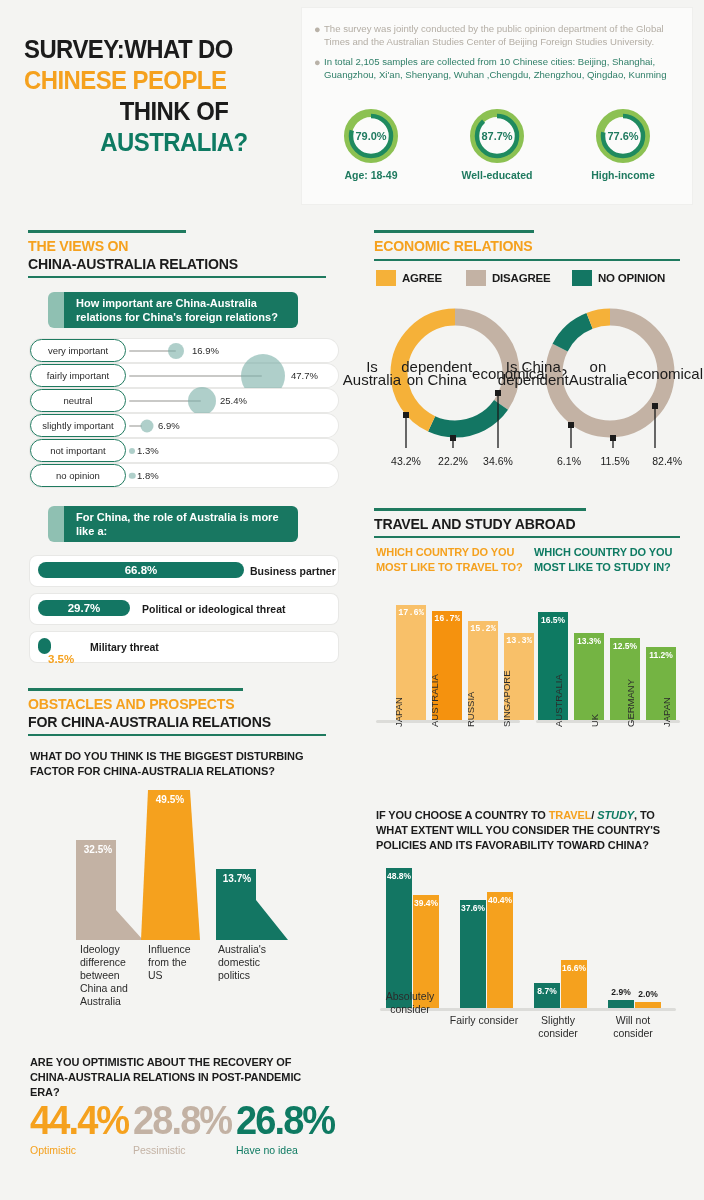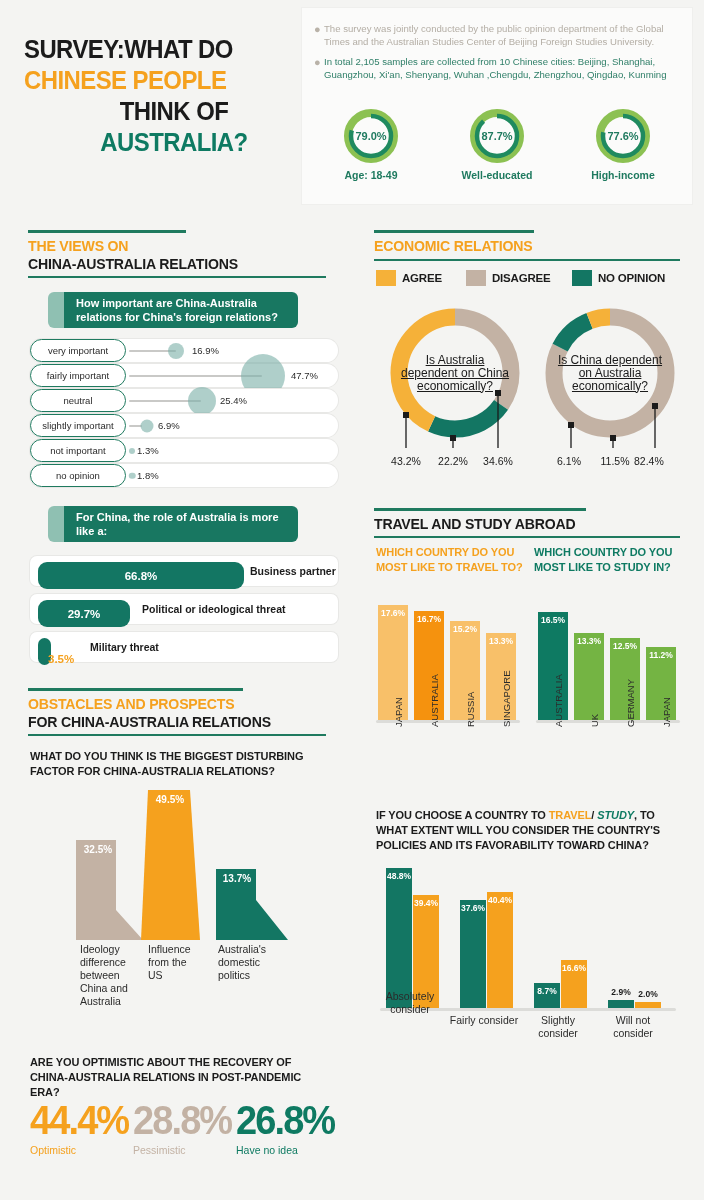--- a/index.html
+++ b/index.html
@@ -96,21 +96,21 @@
   .slider-line { position: absolute; left: 99px; top: 10.5px; height: 2.6px; background: #c9c9c7; border-radius: 2px; }
   .slider-bubble {
     position: absolute; border-radius: 50%;
     background: rgba(126,178,170,0.62);
     transform: translate(-50%, -50%);
   }
   .slider-val { position: absolute; top: 11px; transform: translateY(-50%); font-size: 9.5px; color: #2b2b2b; }
 
   
   .role-row { position: absolute; width: 308px; height: 30px; background: #fff; border-radius: 7px; box-shadow: 0 0 0 1px #e8e8e6; }
-  .role-fill { position: absolute; left: 8px; top: 6px; height: 27px; background: #137663; border-radius: 9px;
+  .role-fill { position: absolute; left: 8px; top: 6px; height: 16px; background: #137663; border-radius: 9px;
     color: #fff; font-size: 11.5px; font-weight: 700; display: flex; align-items: center; justify-content: center; }
   .role-label { position: absolute; top: 50%; transform: translateY(-50%); font-size: 10.5px; font-weight: 700; color: #1b1b1b; }
   .role-val-out { position: absolute; top: 50%; transform: translateY(-50%); font-size: 11.5px; font-weight: 700; color: #F5A11E; }
 
   
   .qtext {
     position: absolute; font-size: 11px; font-weight: 800; line-height: 15px;
     color: #1b1b1b; text-transform: uppercase; letter-spacing: -0.1px;
   }
 
@@ -126,22 +126,22 @@
 
   
   .legend { position: absolute; display: flex; align-items: center; gap: 6px; }
   .legend .sw { width: 20px; height: 16px; }
   .legend .lt { font-size: 11.5px; font-weight: 700; color: #1b1b1b; letter-spacing: -0.2px; }
 
   
   .pie-wrap { position: absolute; }
   .pie-center {
     position: absolute; left: 0; top: 0; width: 100%; height: 100%;
-    display: flex; flex-direction: column; align-items: center; justify-content: center;
-    font-size: 12px; line-height: 13px; text-align: center; color: #1b1b1b; text-decoration: underline;
+    display: flex; flex-direction: row; align-items: center; justify-content: center;
+    font-size: 15px; line-height: 13px; text-align: center; color: #1b1b1b;
   }
   .pie-note { position: absolute; font-size: 10.5px; color: #1b1b1b; }
 
   
   .bchart { position: absolute; }
   .bbar { position: absolute; bottom: 0; }
   .bbar .v { position: absolute; top: 3px; left: 0; width: 100%; text-align: center; font-size: 8.5px; font-weight: 700; color: #fff; }
   .bcat {
     position: absolute; font-size: 9.5px; color: #2b2b2b;
     transform-origin: left top; transform: rotate(-90deg); white-space: nowrap;
@@ -406,32 +406,32 @@
   <svg style="position:absolute; left:540px; top:390px; width:140px; height:70px;" viewBox="0 0 140 70">
     <rect x="28" y="32" width="6" height="6" fill="#1b1b1b"></rect>
     <line x1="31" y1="38" x2="31" y2="58" stroke="#1b1b1b" stroke-width="1.3"></line>
     <rect x="70" y="45" width="6" height="6" fill="#1b1b1b"></rect>
     <line x1="73" y1="51" x2="73" y2="58" stroke="#1b1b1b" stroke-width="1.3"></line>
     <rect x="112" y="13" width="6" height="6" fill="#1b1b1b"></rect>
     <line x1="115" y1="19" x2="115" y2="58" stroke="#1b1b1b" stroke-width="1.3"></line>
   </svg>
   <div class="pie-note" style="left:547px; top:455px; width:44px; text-align:center;">6.1%</div>
   <div class="pie-note" style="left:591px; top:455px; width:48px; text-align:center;">11.5%</div>
-  <div class="pie-note" style="left:634px; top:455px; width:48px; text-align:left;">82.4%</div>
+  <div class="pie-note" style="left:634px; top:455px; width:48px; text-align:right;">82.4%</div>
 
   <div class="sec" style="left:374px; top:508px; width:306px;">
     <div class="sec-rule-top" style="width:212px;"></div>
     <div class="sec-t2" style="margin-top:4px;">TRAVEL AND STUDY ABROAD</div>
     <div class="sec-rule-bot" style="width:306px;"></div>
   </div>
 
   <div class="subq" style="left:376px; top:545px; width:148px; color:#F5A11E;">WHICH COUNTRY DO YOU MOST LIKE TO TRAVEL TO?</div>
   <div class="subq" style="left:534px; top:545px; width:150px; color:#0E7A62;">WHICH COUNTRY DO YOU MOST LIKE TO STUDY IN?</div>
 
-  <div class="bchart" style="left:378px; top:586px; width:140px; height:134px;">
+  <div class="bchart" style="left:396px; top:586px; width:140px; height:134px;font-family:Liberation Mono, monospace;">
     <div class="bbar" style="left:0px; width:30px; height:115px; background:#F8C069;">
       <div class="v">17.6%</div>
     </div>
     <div class="bbar" style="left:36px; width:30px; height:109px; background:#F5920E;">
       <div class="v">16.7%</div>
     </div>
     <div class="bbar" style="left:72px; width:30px; height:99px; background:#F8C069;">
       <div class="v">15.2%</div>
     </div>
     <div class="bbar" style="left:108px; width:30px; height:87px; background:#F8C069;">

